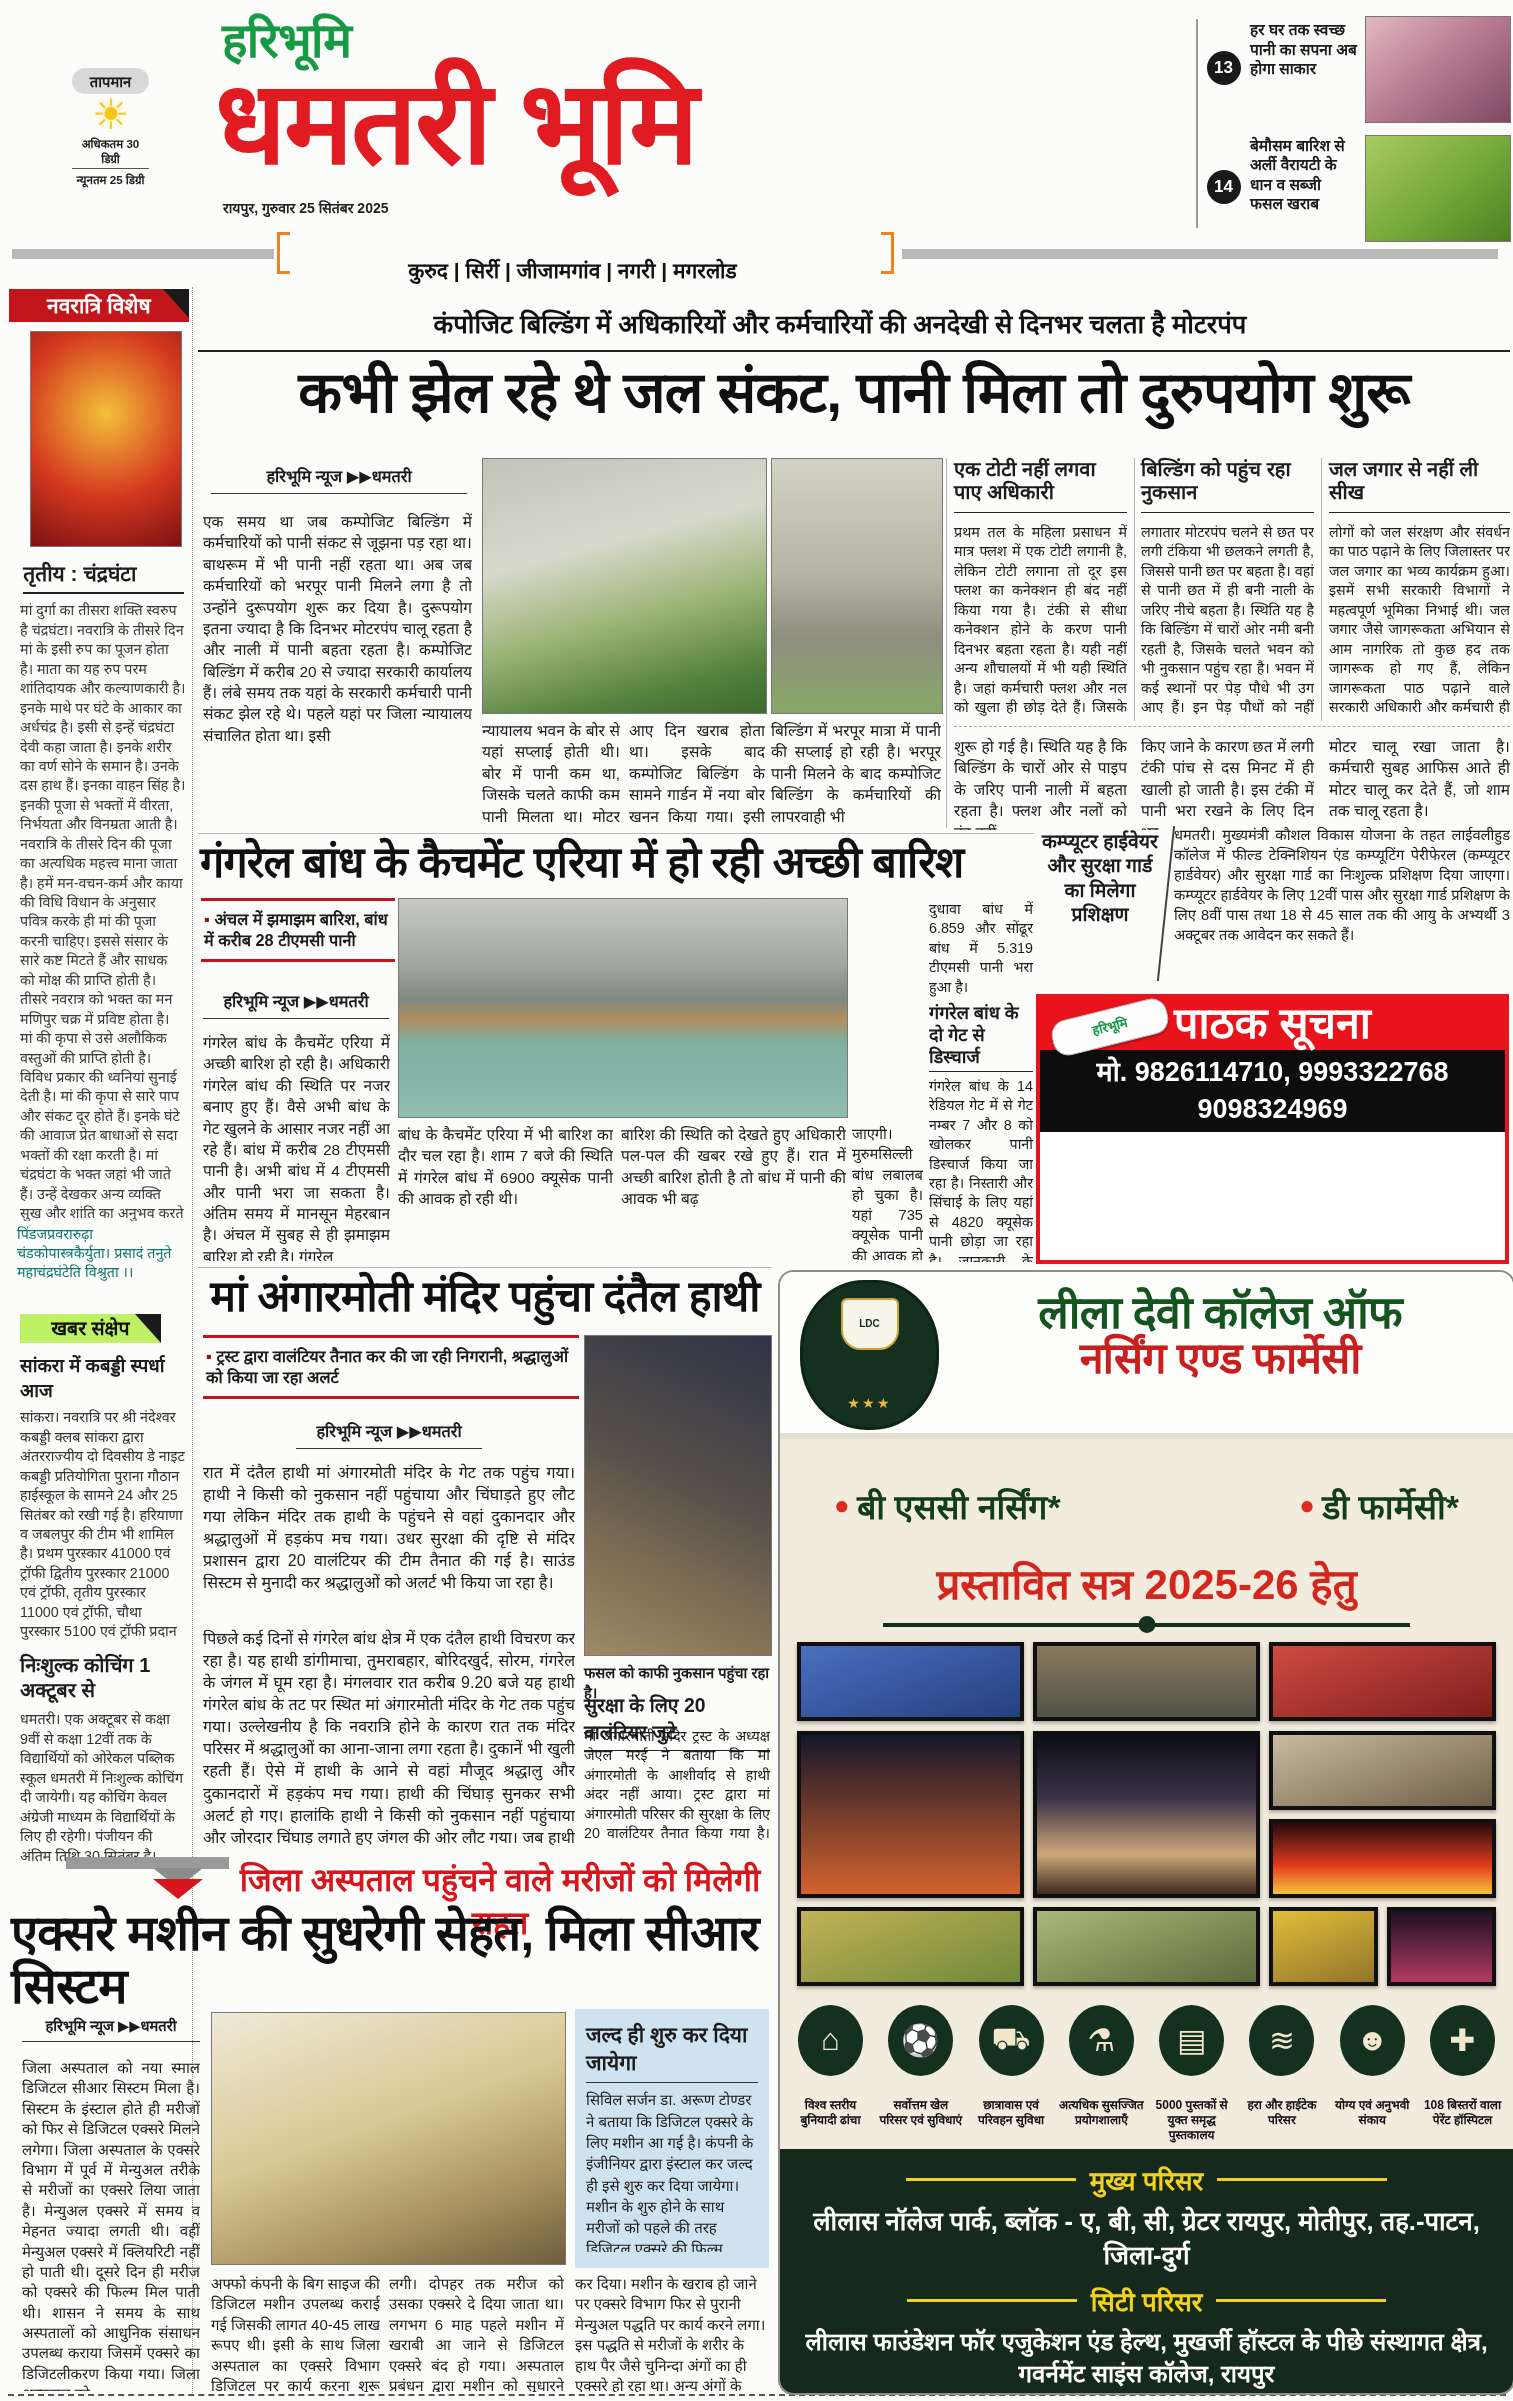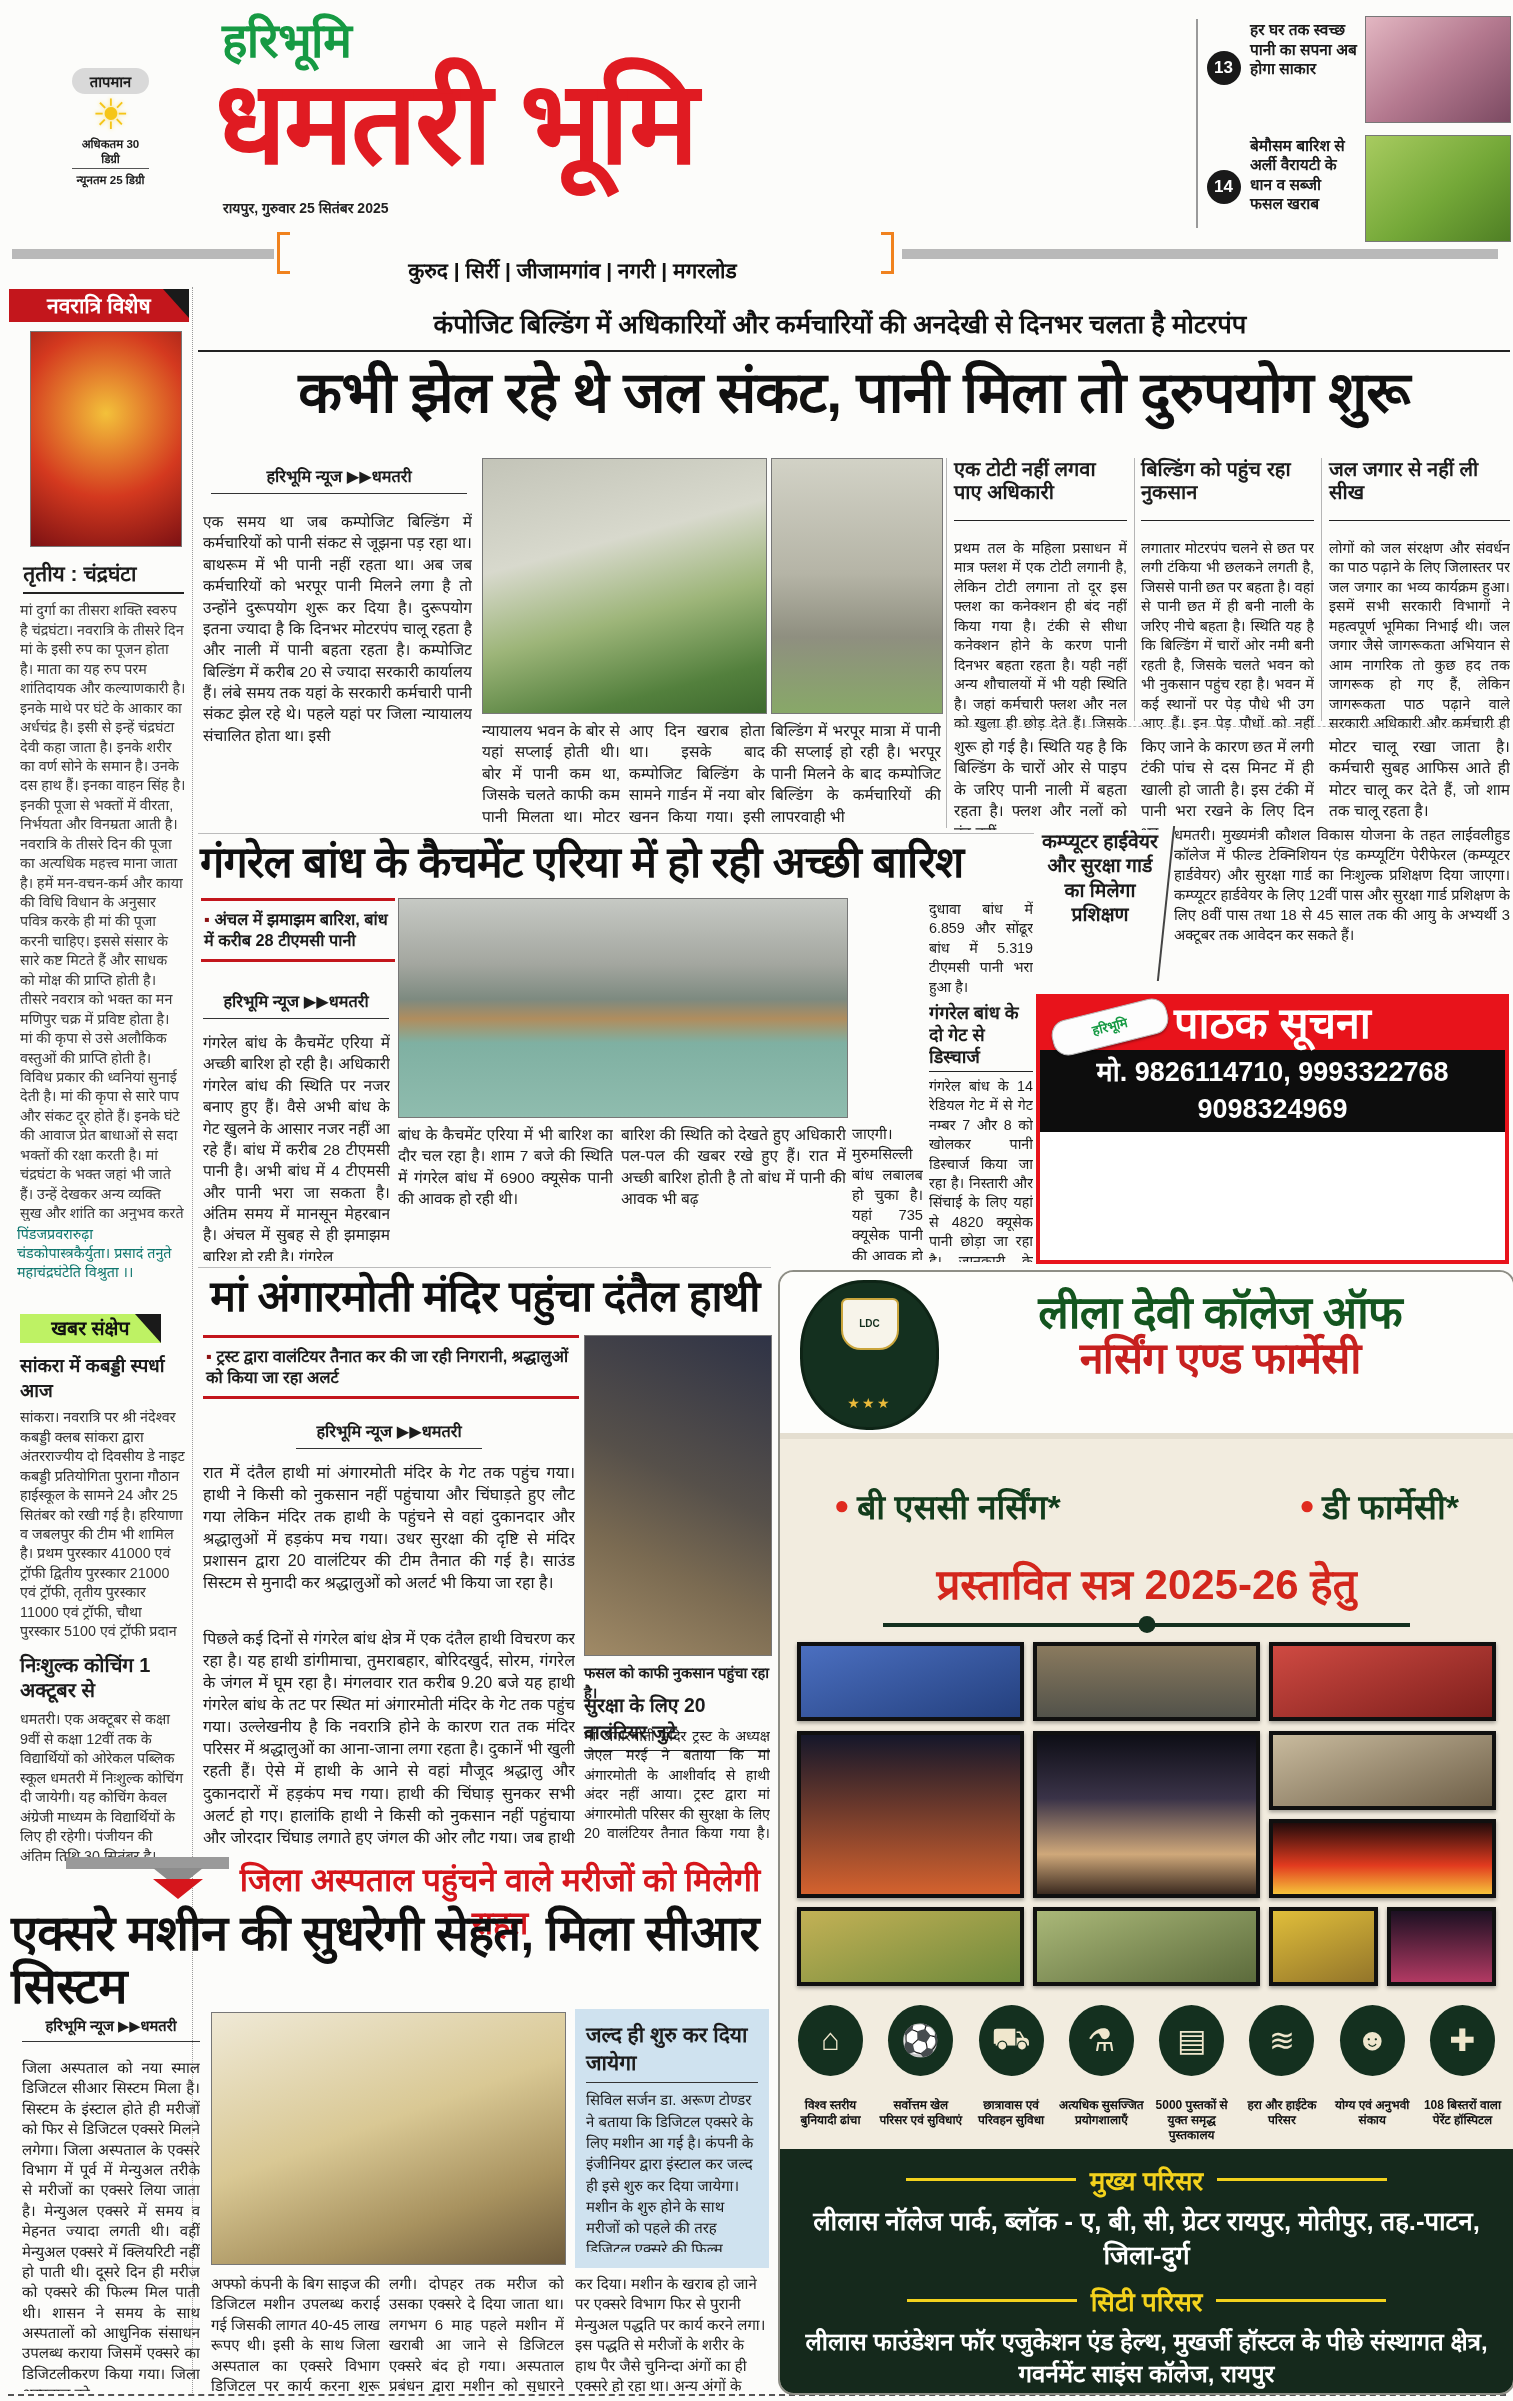--- a/index.html
+++ b/index.html
@@ -28,21 +28,21 @@
   
   .red-head{background:#c3161c;color:#fff;font-weight:800;font-size:21px;text-align:center;line-height:33px;position:relative;}
   .orange-head{background:#bef264;color:#111;font-weight:800;font-size:19.4px;text-align:center;line-height:29px;position:relative;}
   .fold{position:absolute;right:-0.8px;top:0;width:0;height:0;border-top:29px solid #1a1a1a;border-left:26px solid transparent;}
   
   .kicker{font-weight:800;color:#111;}
   .headline{font-weight:800;color:#101010;letter-spacing:-0.8px;line-height:1.08;}
   .byline{font-weight:800;font-size:16.3px;text-align:center;border-bottom:1.5px solid #333;padding-bottom:6.2px;}
   .body-txt{font-size:15.5px;line-height:1.38;}
   .sm-txt{font-size:14.3px;line-height:1.36;}
-  .subhead{font-weight:800;font-size:20px;line-height:1.15;border-bottom:1.5px solid #222;padding-bottom:16px;margin-bottom:18px;}
+  .subhead{font-weight:800;font-size:20px;line-height:1.15;border-bottom:1.5px solid #222;padding-bottom:8px;margin-bottom:10px;}
   .vrule{border-left:0.8px solid #b5b5b5;}
   .bullet-box{border-top:3.9px solid #c3161c;border-bottom:3.9px solid #c3161c;padding:7.7px 3.1px;}
   .bullet-box .bl{font-size:16.3px;font-weight:800;line-height:1.3;}
   .bullet-box .bl::before{content:"▪ ";color:#8c1212;}
   .red-kicker{color:#d6161c;font-weight:800;}
   
   .notice{border:4.6px solid #e8131b;background:#fff;}
   .notice-head{background:#e8131b;color:#fff;font-size:43px;font-weight:800;text-align:center;line-height:1.2;position:relative;}
   .roll{position:absolute;left:11px;top:11px;width:116px;height:34px;background:#fdfdfd;border:0.8px solid #bbb;
         border-radius:15.5px;transform:rotate(-14deg);display:flex;align-items:center;justify-content:center;

